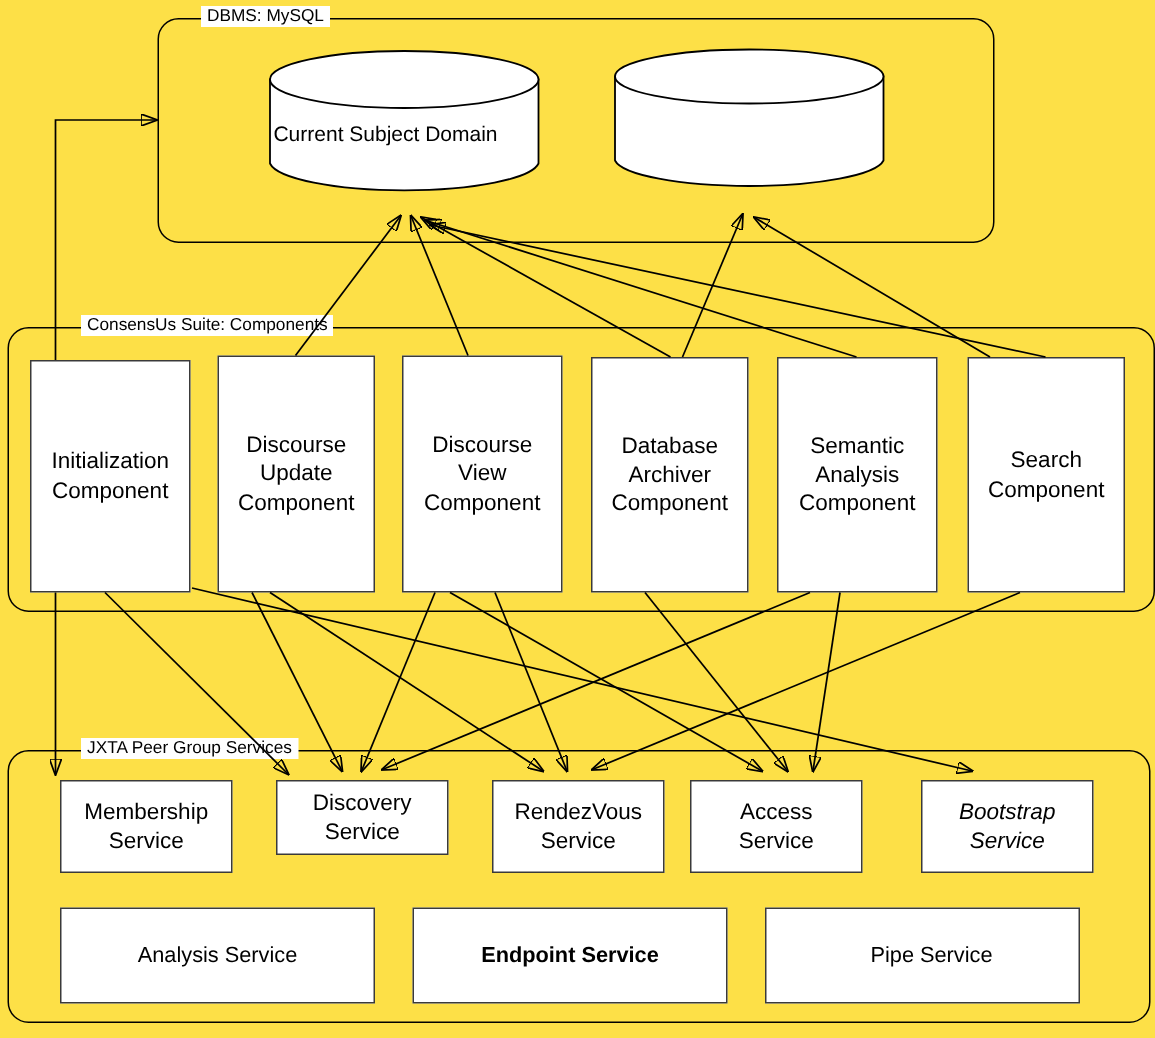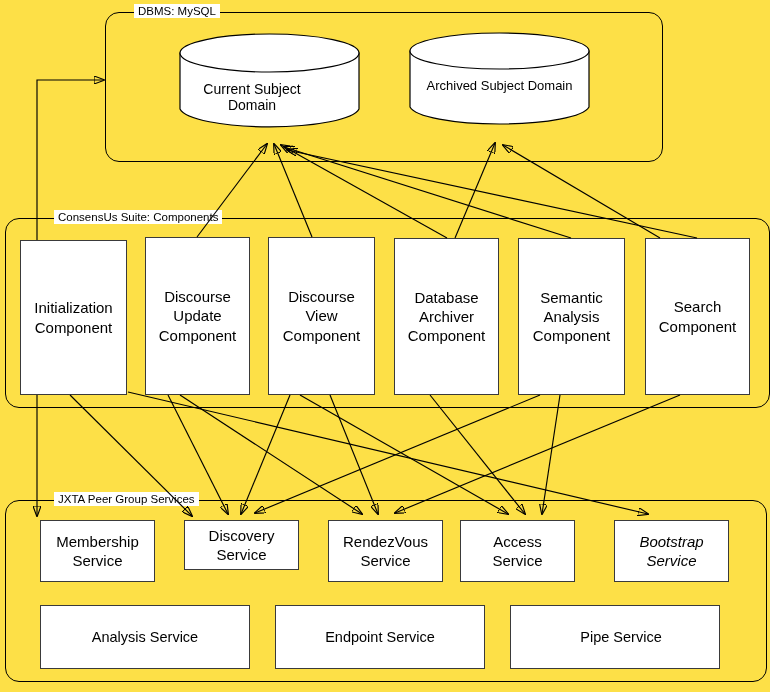--- a/index.html
+++ b/index.html
@@ -91,34 +91,33 @@
 </style>
 </head>
 <body>
 
 <div id="canvas">
 
   <div class="group" style="left:105px; top:12px; width:558px; height:150px;">
     <span class="group-label" style="left:28px;">DBMS: MySQL</span>
   </div>
 
-  <div class="cylinder" style="left:179px; top:33px; width:146px; height:96px;">
+  <div class="cylinder" style="left:179px; top:33px; width:146px; height:96px;padding-left:10px;">
     <svg width="181" height="96" viewBox="0 0 181 96" aria-hidden="true">
       <path d="M1,20 L1,76 A90,20 0 0 0 180,76 L180,20 Z" fill="#ffffff" stroke="#000000" stroke-width="1.2"></path>
       <ellipse cx="90.5" cy="20" rx="89.5" ry="19" fill="#ffffff" stroke="#000000" stroke-width="1.2"></ellipse>
     </svg>
     <span class="cyl-label" style="top:48px;">Current Subject Domain</span>
   </div>
 
   <div class="cylinder" style="left:409px; top:32px; width:181px; height:95px;">
     <svg width="181" height="95" viewBox="0 0 181 95" aria-hidden="true">
       <path d="M1,19 L1,75 A90,19 0 0 0 180,75 L180,19 Z" fill="#ffffff" stroke="#000000" stroke-width="1.2"></path>
       <ellipse cx="90.5" cy="19" rx="89.5" ry="18" fill="#ffffff" stroke="#000000" stroke-width="1.2"></ellipse>
     </svg>
-    <span class="cyl-label" style="top:46px; font-size:13px;">Archived Subject Domain</span>
   </div>
 
   <div class="group" style="left:5px; top:218px; width:765px; height:190px;">
     <span class="group-label" style="left:48px;">ConsensUs Suite: Components</span>
   </div>
 
   <div class="node" style="left:20px; top:240px; width:107px; height:155px;">Initialization
 Component</div>
 
   <div class="node" style="left:145px; top:237px; width:105px; height:158px;">Discourse
@@ -154,21 +153,21 @@
 Service</div>
 
   <div class="node" style="left:460px; top:520px; width:115px; height:62px;">Access
 Service</div>
 
   <div class="node emphasis" style="left:614px; top:520px; width:115px; height:62px;">Bootstrap
 Service</div>
 
   <div class="node wide" style="left:40px; top:605px; width:210px; height:64px;">Analysis Service</div>
 
-  <div class="node wide" style="left:275px; top:605px; width:210px; height:64px;">Endpoint Service</div>
+  <div class="node wide" style="left:275px; top:605px; width:210px; height:64px;font-weight:bold;">Endpoint Service</div>
 
   <div class="node wide" style="left:510px; top:605px; width:210px; height:64px;padding-left:12px;">Pipe Service</div>
 
   <svg id="edges" viewBox="0 0 770 692" aria-hidden="true">
     <defs>
       <marker id="ah" markerWidth="11" markerHeight="8" refX="10" refY="4" orient="auto" markerUnits="userSpaceOnUse">
         <path d="M0,0 L11,4 L0,8 z" fill="#000000"></path>
       </marker>
     </defs>
 

